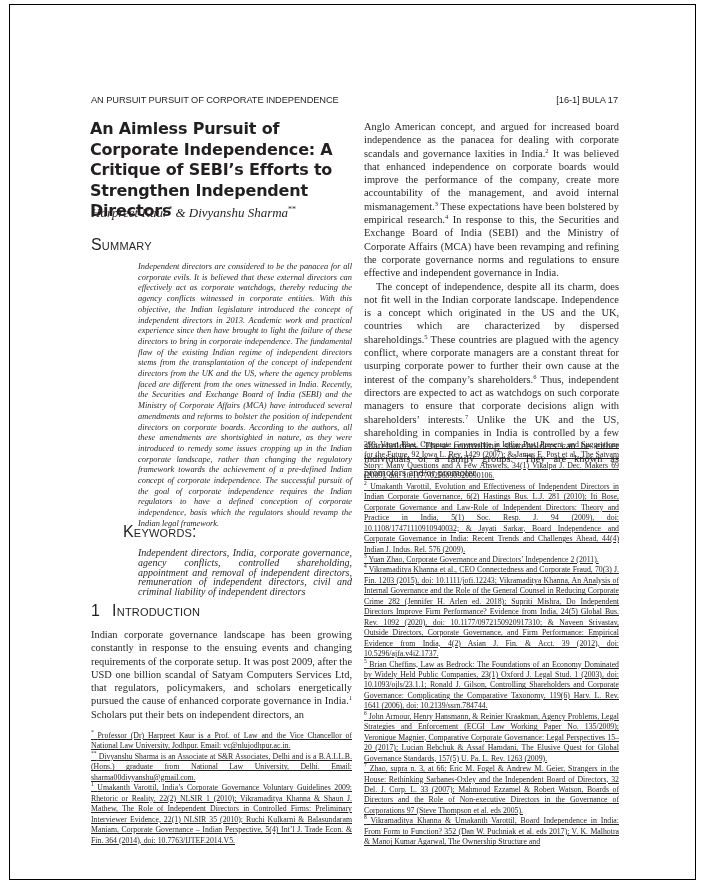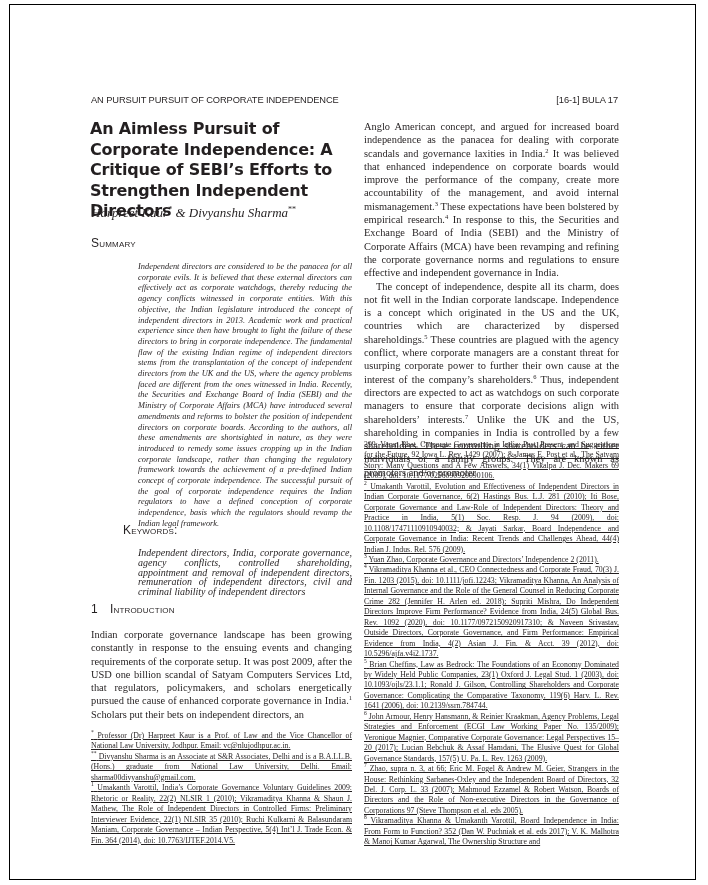--- a/index.html
+++ b/index.html
@@ -4,21 +4,21 @@
 <style>
   html, body { margin: 0; padding: 0; background: #ffffff; }
   body { width: 708px; height: 885px; position: relative; overflow: hidden; font-family: "Liberation Serif", serif; color: #231f20; }
   .frame { position: absolute; left: 9px; top: 4px; width: 687px; height: 876px; border: 1.5px solid #000; box-sizing: border-box; background: #fff; }
   .running-head { position: absolute; top: 95px; font-family: "Liberation Sans", sans-serif; font-size: 9.3px; letter-spacing: -0.1px; color: #231f20; }
   .rh-left { left: 91px; }
   .rh-right { right: 90px; margin-left: 46px; }
   .title { position: absolute; left: 90px; top: 119px; width: 262px; font-family: "DejaVu Sans", sans-serif; font-weight: bold; font-size: 16px; line-height: 20.5px; color: #231f20; letter-spacing: -0.2px; }
   .authors { position: absolute; left: 91px; top: 205px; font-style: italic; font-size: 13px; }
   .authors sup { font-size: 8px; font-style: normal; }
-  .section-head { position: absolute; font-family: "Liberation Sans", sans-serif; font-variant: small-caps; font-size: 12px; letter-spacing: 0.2px; color: #231f20; }
+  .section-head { position: absolute; font-family: "Liberation Sans", sans-serif; font-variant: small-caps; font-size: 16px; letter-spacing: 0.2px; color: #231f20; }
   .sh-summary { left: 91px; top: 236px; }
   .sh-keywords { left: 91px; top: 523px; margin-left: 32px; }
   .sh-intro { left: 91px; top: 602px; text-align: center; }
   .sh-intro .num { margin-right: 12px; }
   .abstract { position: absolute; left: 138px; top: 262px; width: 214px; font-style: italic; font-size: 8.4px; line-height: 10.7px; text-align: justify; }
   .keywords { position: absolute; left: 138px; top: 548px; width: 214px; font-style: italic; font-size: 10px; line-height: 9.8px; text-align: justify; }
   .body-left { position: absolute; left: 91px; top: 628px; width: 261px; font-size: 10.4px; line-height: 13.3px; text-align: justify; }
   .body-right { position: absolute; left: 364px; top: 120px; width: 255px; font-size: 10.4px; line-height: 13.3px; text-align: justify; }
   .body-right p, .body-left p { margin: 0; }
   .body-right p.indent { text-indent: 12px; }

